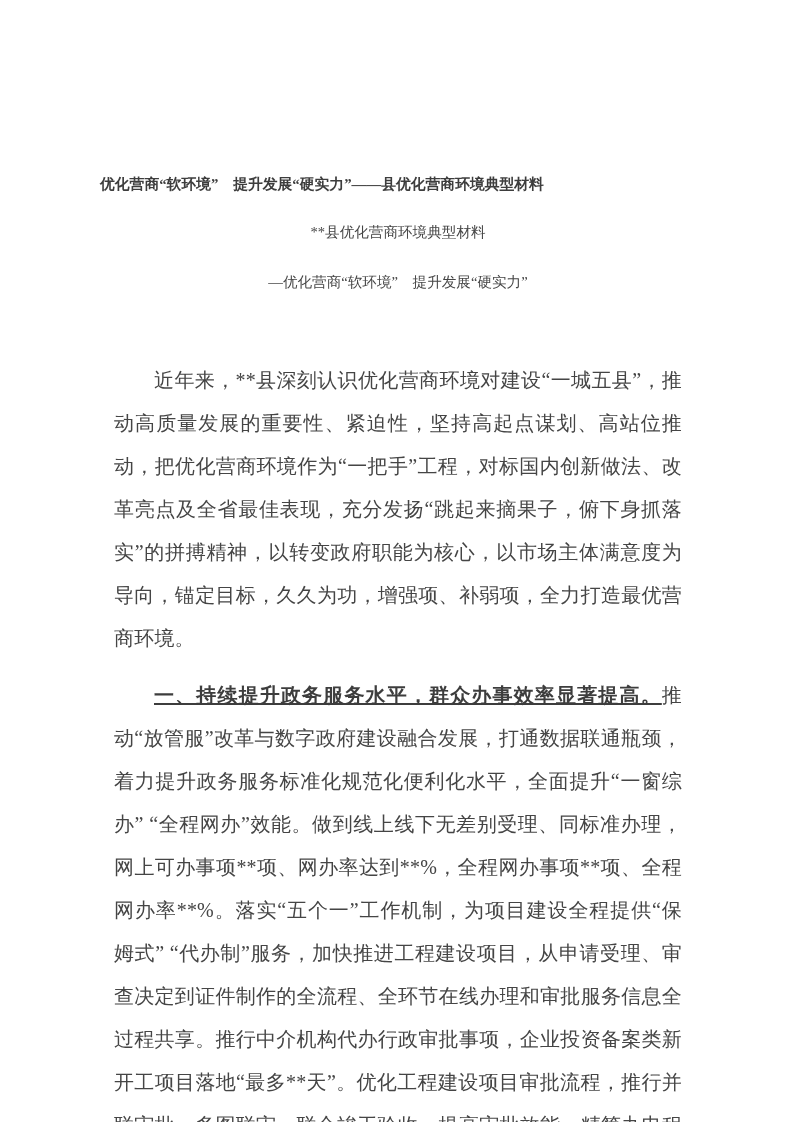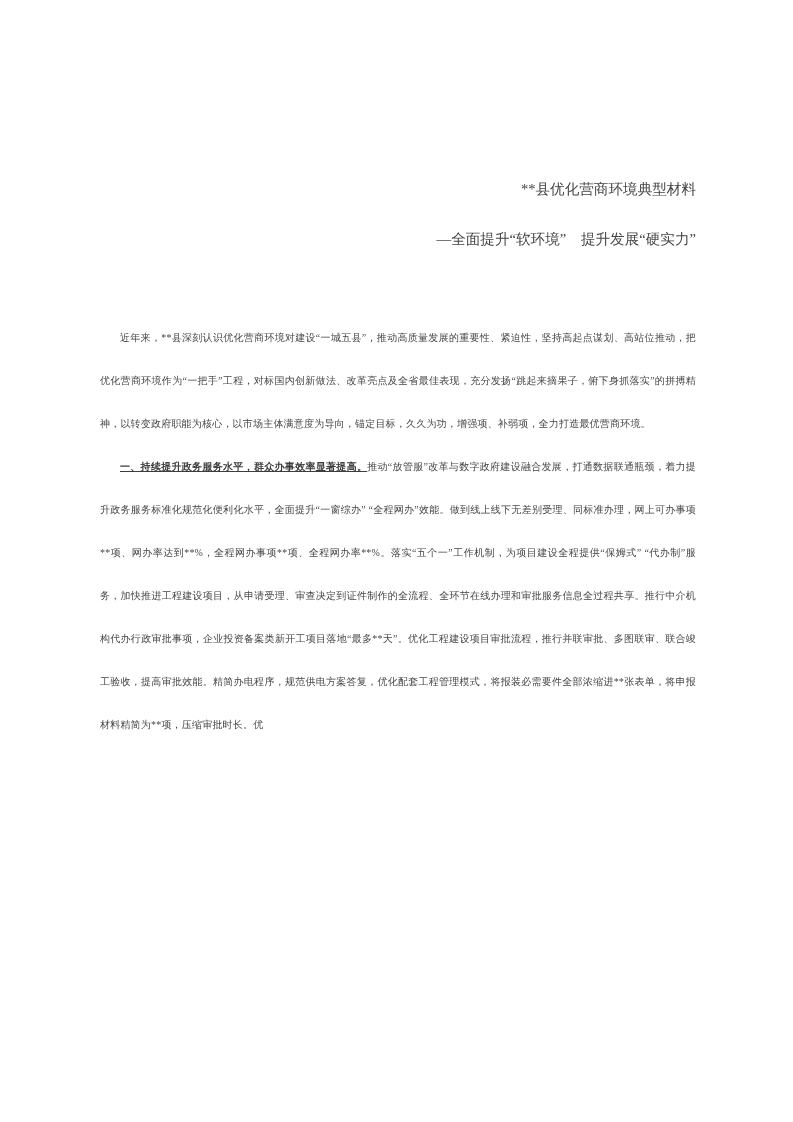--- a/index.html
+++ b/index.html
@@ -29,50 +29,51 @@
     color: #3d3d3d;
     line-height: 43px;
     text-align: left;
     margin: 0;
     white-space: nowrap;
   }
   .subtitle {
     font-size: 14.6px;
     font-weight: normal;
     line-height: 43px;
-    text-align: right;
+    text-align: center;
     margin: 0;
   }
   .subtitle-1 { margin-top: 5px; }
   .subtitle-2 { margin-top: 7px; }
   .para {
-    font-size: 10px;
+    font-size: 20px;
     line-height: 43px;
     text-align: justify;
     text-justify: inter-ideograph;
     text-indent: 2em;
-    margin: 0;
+    margin: 14px;
     letter-spacing: 0.2px;
   }
   .para-first { margin-top: 55px; }
   .para .lead {
     font-weight: bold;
     color: #3d3d3d;
     text-decoration: underline;
   }
 </style>
 </head>
 <body>
 
 <div class="page">
   <div class="content">
 
+    <h1 class="doc-title">优化营商“软环境”　提升发展“硬实力”——县优化营商环境典型材料</h1>
 
     <div class="subtitle subtitle-1">**县优化营商环境典型材料</div>
 
-    <div class="subtitle subtitle-2">—全面提升“软环境”　提升发展“硬实力”</div>
+    <div class="subtitle subtitle-2">—优化营商“软环境”　提升发展“硬实力”</div>
 
     <p class="para para-first"><span class="lead"></span><span>近年来，**县深刻认识优化营商环境对建设“一城五县”，推动高质量发展的重要性、紧迫性，坚持高起点谋划、高站位推动，把优化营商环境作为“一把手”工程，对标国内创新做法、改革亮点及全省最佳表现，充分发扬“跳起来摘果子，俯下身抓落实”的拼搏精神，以转变政府职能为核心，以市场主体满意度为导向，锚定目标，久久为功，增强项、补弱项，全力打造最优营商环境。</span></p>
 
     <p class="para"><span class="lead">一、持续提升政务服务水平，群众办事效率显著提高。</span><span>推动“放管服”改革与数字政府建设融合发展，打通数据联通瓶颈，着力提升政务服务标准化规范化便利化水平，全面提升“一窗综办” “全程网办”效能。做到线上线下无差别受理、同标准办理，网上可办事项**项、网办率达到**%，全程网办事项**项、全程网办率**%。落实“五个一”工作机制，为项目建设全程提供“保姆式” “代办制”服务，加快推进工程建设项目，从申请受理、审查决定到证件制作的全流程、全环节在线办理和审批服务信息全过程共享。推行中介机构代办行政审批事项，企业投资备案类新开工项目落地“最多**天”。优化工程建设项目审批流程，推行并联审批、多图联审、联合竣工验收，提高审批效能。精简办电程序，规范供电方案答复，优化配套工程管理模式，将报装必需要件全部浓缩进**张表单，将申报材料精简为**项，压缩审批时长。优</span></p>
 
   </div>
 </div>
 
 </body></html>

